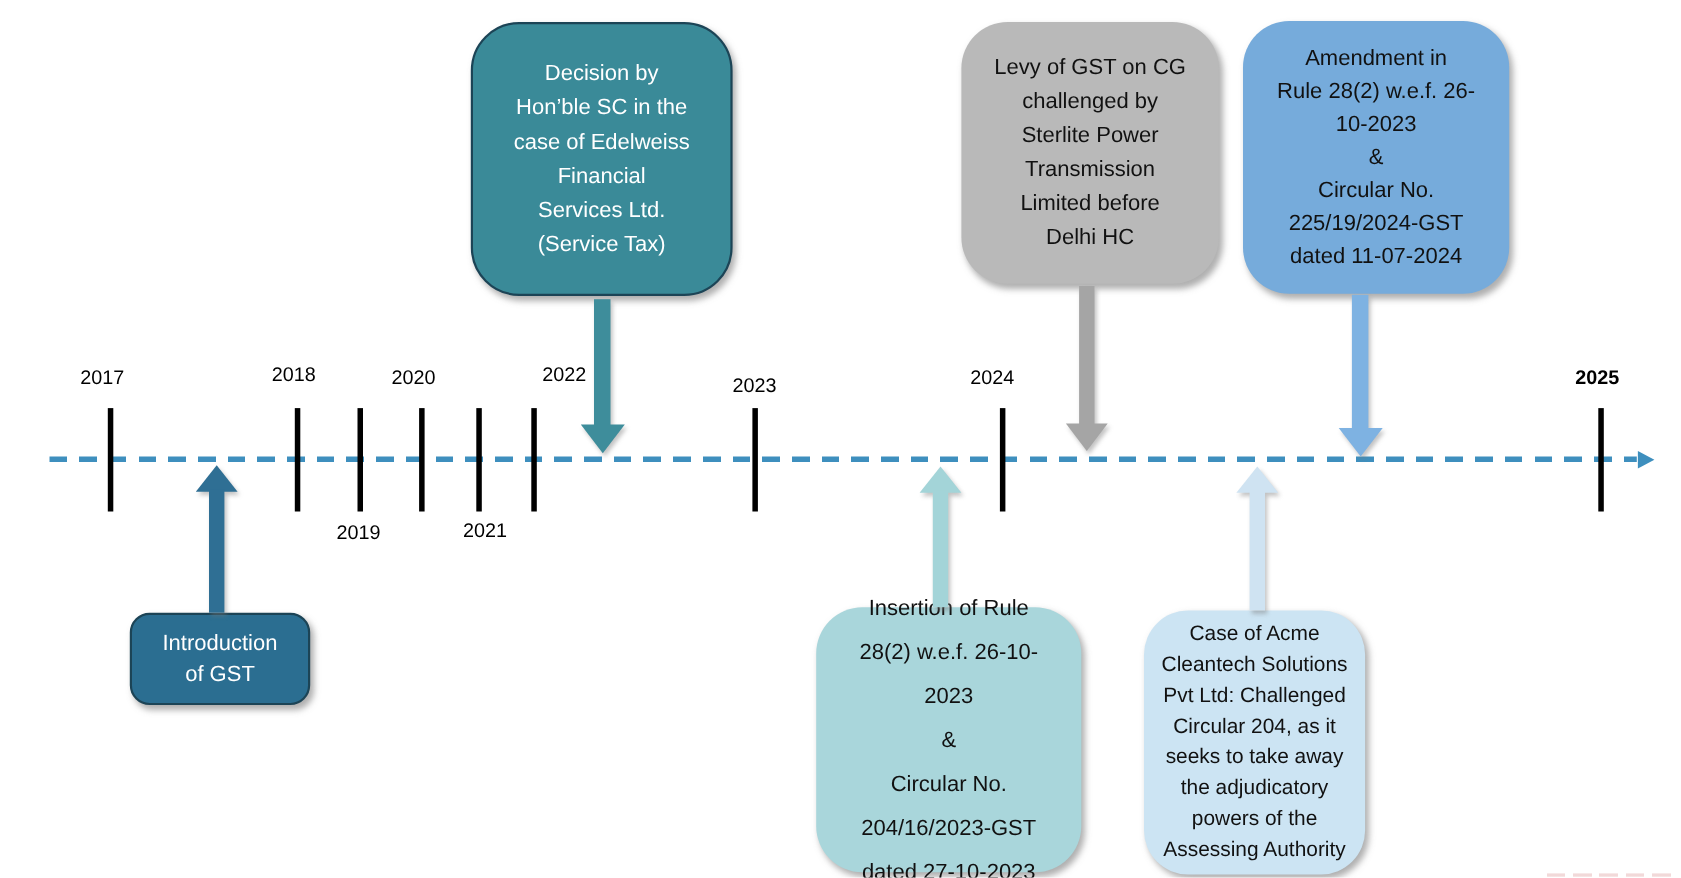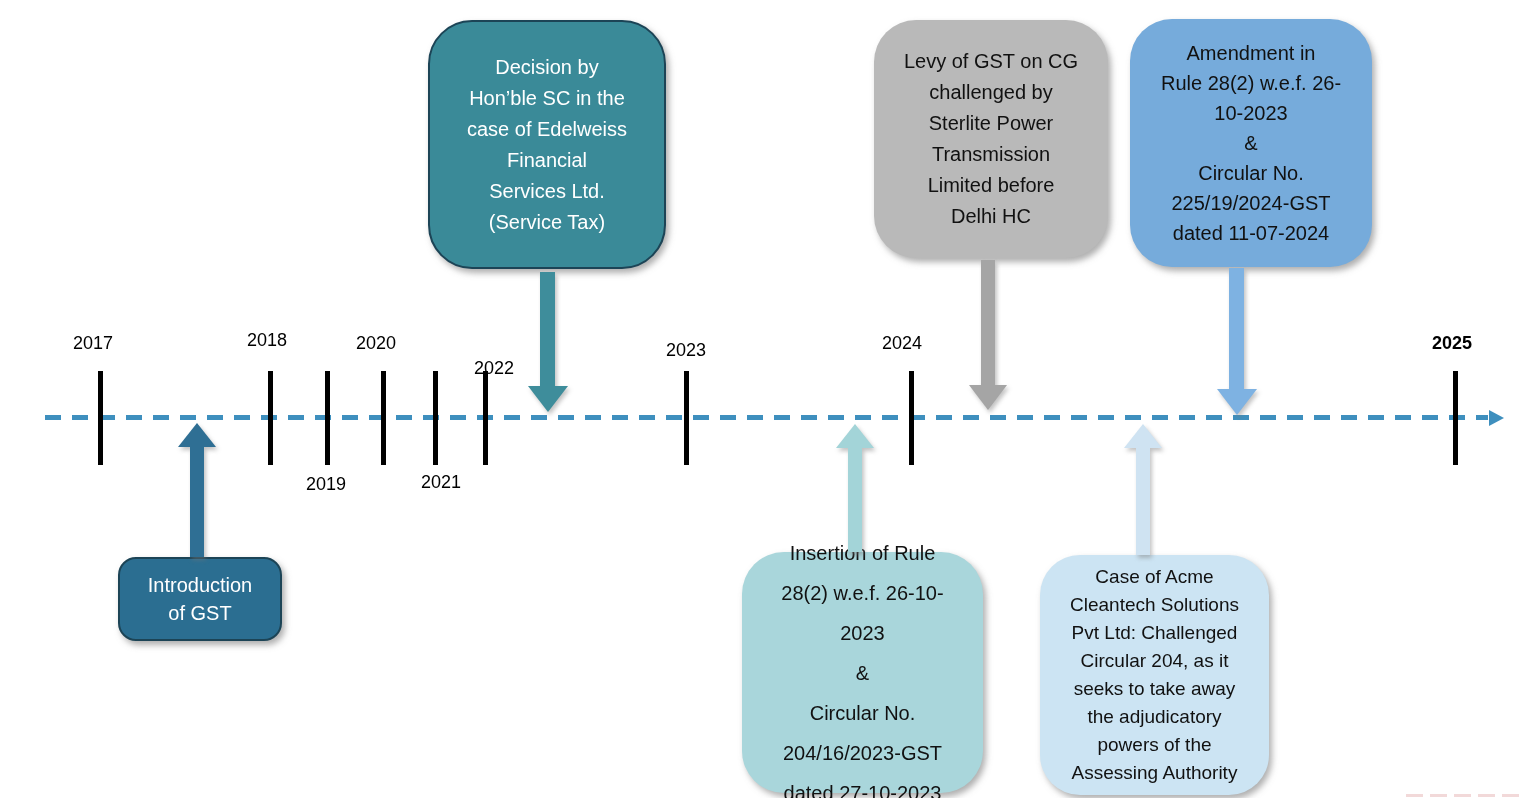--- a/index.html
+++ b/index.html
@@ -51,21 +51,21 @@
     transform: translateX(-50%);
     font-size: 18px;
     color: #000000;
     white-space: nowrap;
   }
   .y2017 { left:  93px; top: 333px; }
   .y2018 { left: 267px; top: 330px; }
   .y2019 { left: 326px; top: 474px; }
   .y2020 { left: 376px; top: 333px; }
   .y2021 { left: 441px; top: 472px; }
-  .y2022 { left: 494px; top: 330px; margin-top: 28px; }
+  .y2022 { left: 513px; top: 330px; }
   .y2023 { left: 686px; top: 340px; }
   .y2024 { left: 902px; top: 333px; }
   .y2025 { left: 1452px; top: 333px; font-weight: bold; }
 
   
   .box {
     position: absolute;
     display: flex;
     align-items: center;
     justify-content: center;
@@ -110,21 +110,21 @@
     font-size: 20px; line-height: 28px;
   }
   .insertion-box {
     left: 742px; top: 552px; width: 241px; height: 241px;
     background: var(--insertion_box);
     border-radius: 42px;
     color: var(--box_text_dark);
     font-size: 20px; line-height: 40px;
   }
   .acme-box {
-    left: 1040px; top: 555px; width: 229px; height: 240px;
+    left: 1040px; top: 555px; width: 201px; height: 240px;
     background: var(--acme_box);
     border-radius: 40px;
     color: var(--box_text_dark);
     font-size: 19px; line-height: 28px;
   }
 
   
   .arrow { position: absolute; filter: drop-shadow(2px 3px 2px rgba(120,120,120,0.45)); }
   .arrow .shaft { position: absolute; }
   .arrow .head { position: absolute; width: 0; height: 0; }

